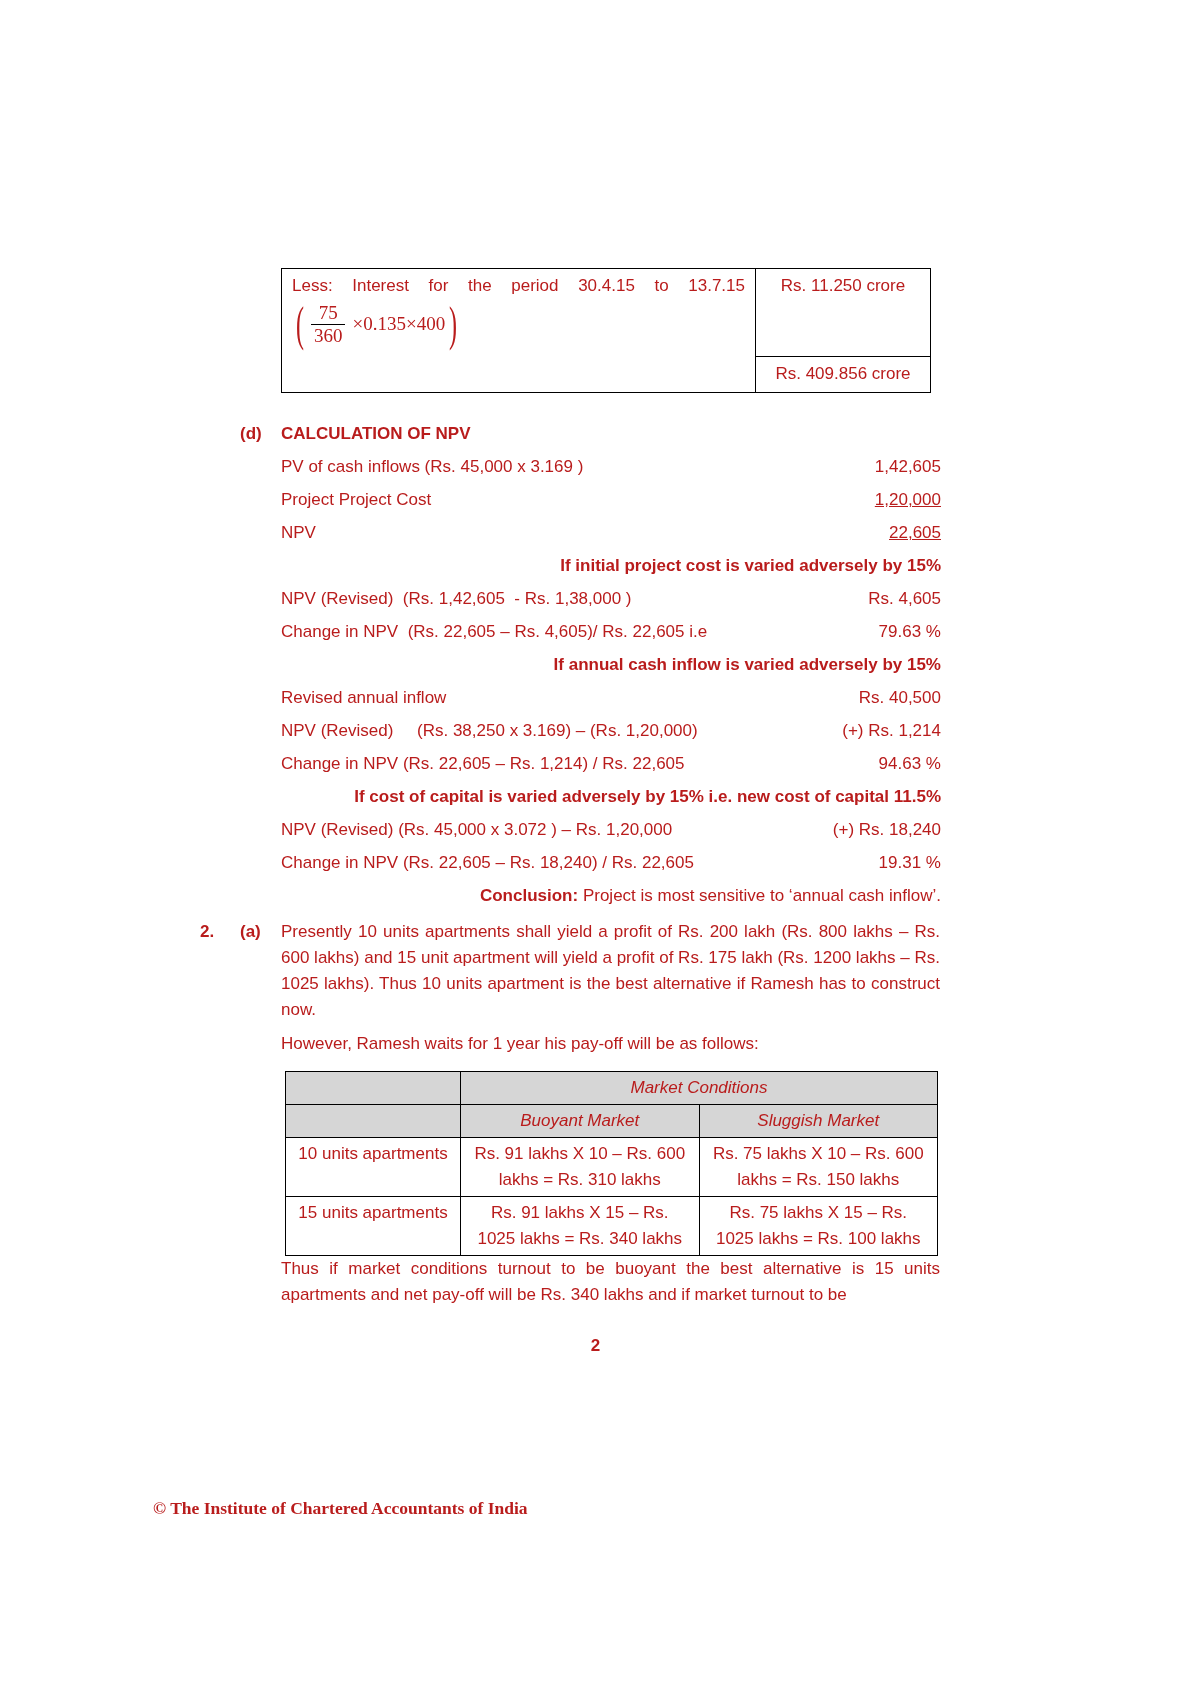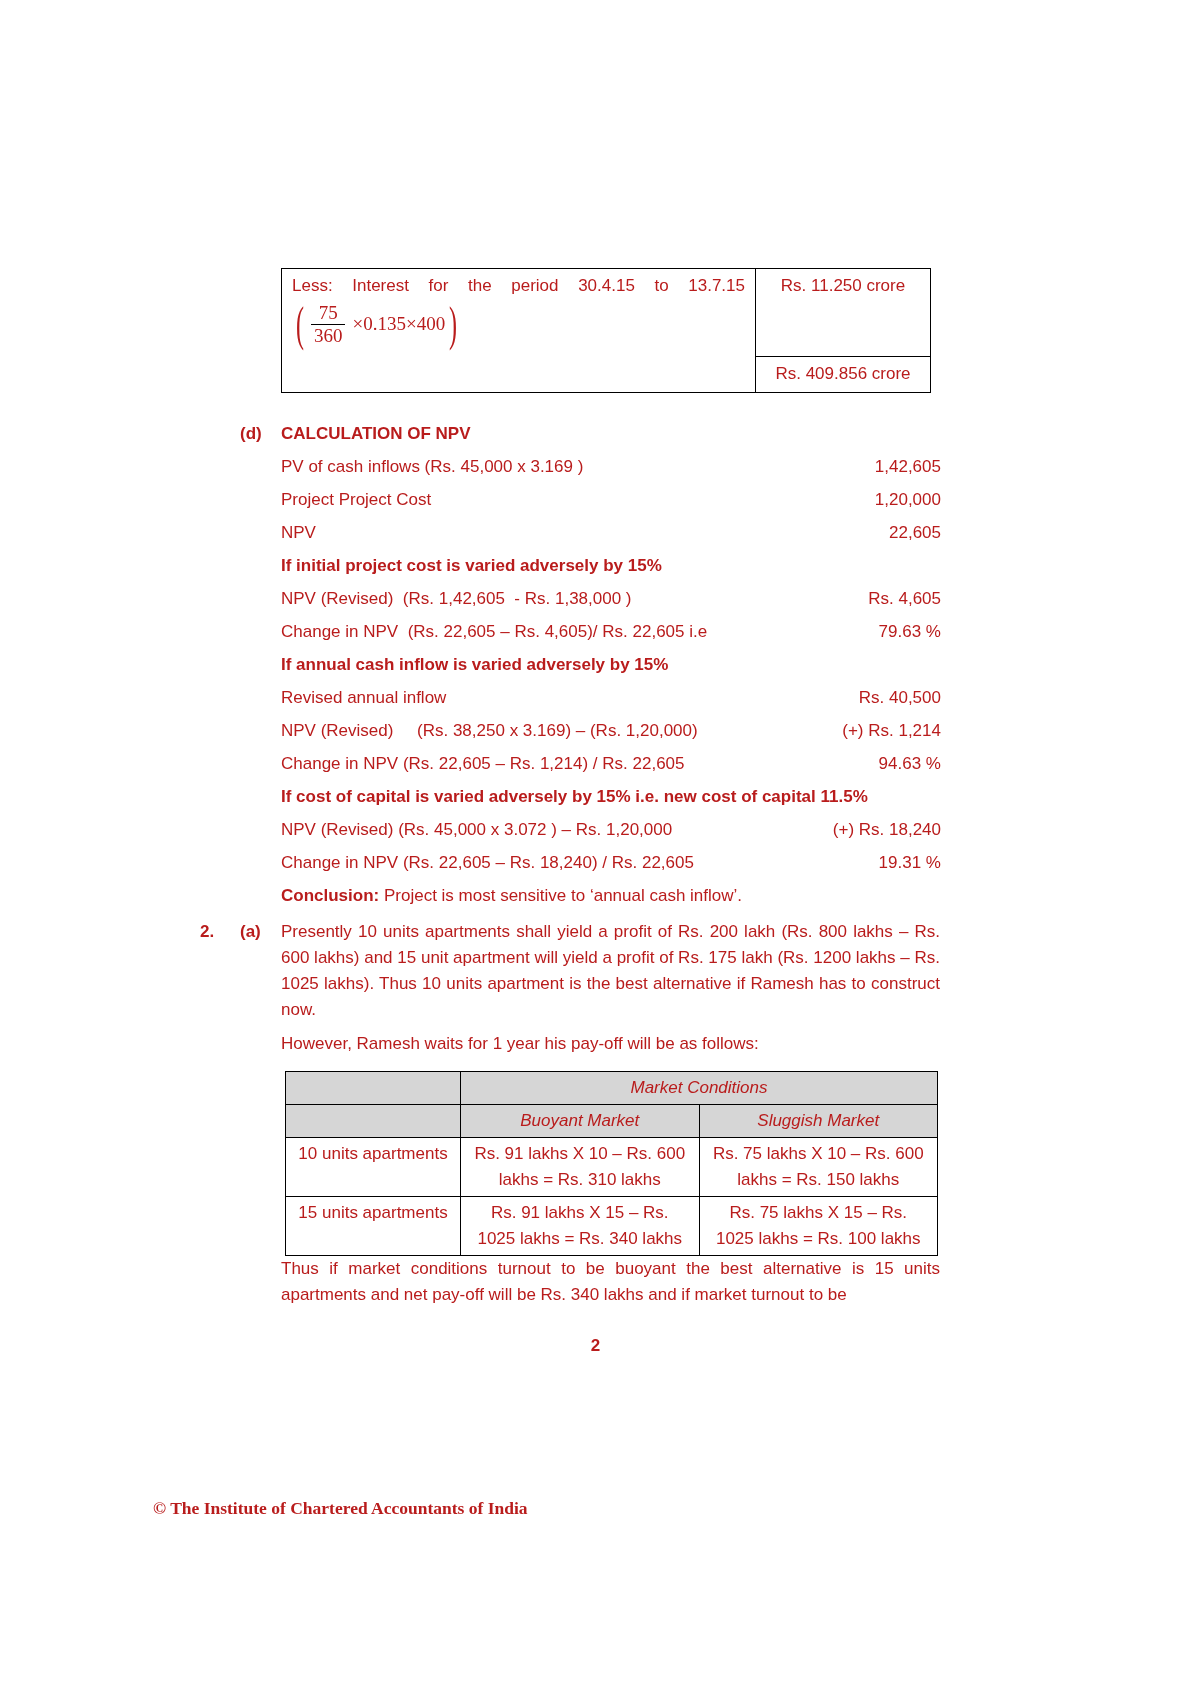--- a/index.html
+++ b/index.html
@@ -28,23 +28,23 @@
   .frac { display:inline-flex; flex-direction:column; text-align:center; margin:0 3px; line-height:1.15; }
   .frac-num { border-bottom:1px solid #000; padding:0 3px; }
   .frac-den { padding:0 3px; }
   .factors { margin-left:4px; }
 
   
   .sec-head { display:flex; margin-top:24px; font-weight:bold; line-height:33px; }
   .sec-label { width:41px; margin-left:40px; }
   .calc-row { display:flex; justify-content:space-between; align-items:baseline; margin-left:81px; line-height:33px;gap:8px; }
   .calc-row .lbl { white-space:pre; }
-  .calc-heading { margin-left:81px; font-weight:bold; line-height:33px; }
-  .u { }
-  .conclusion { margin-left:81px; line-height:33px; }
+  .calc-heading { margin-left:81px; font-weight:bold; line-height:33px;text-align:right; }
+  .u { text-decoration:underline; }
+  .conclusion { margin-left:81px; line-height:33px;text-align:right; }
 
   
   .q2 { display:flex; margin-top:7px; line-height:26px; }
   .q-num  { width:40px; font-weight:bold; }
   .q-part { width:41px; font-weight:bold; }
   .q-body { width:659px; text-align:justify; }
   .para { margin-left:81px; width:659px; line-height:26px; }
   .para-justify { text-align:justify; }
   .mt8  { margin-top:8px; }
   .mt18 { }

